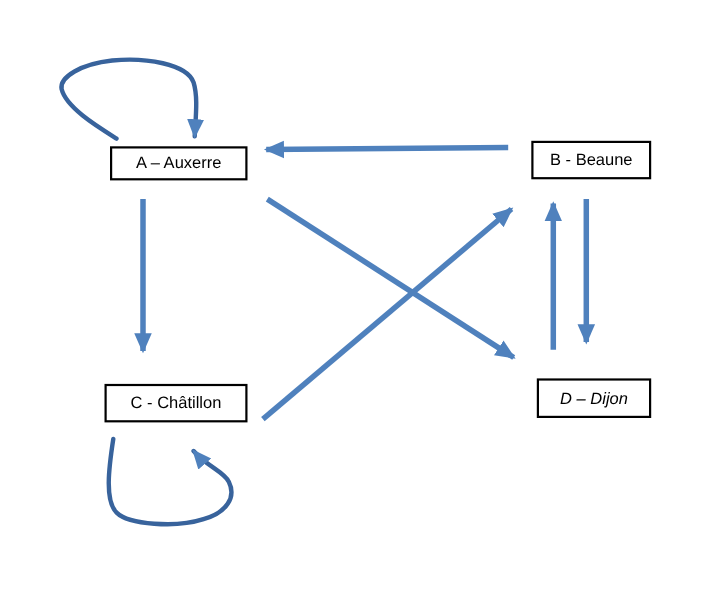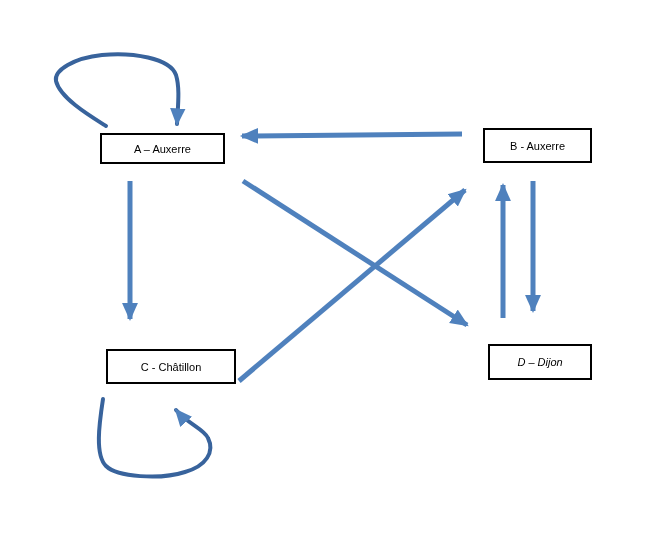--- a/index.html
+++ b/index.html
@@ -24,26 +24,26 @@
   }
   .node {
     position: absolute;
     box-sizing: border-box;
     border: 2px solid #000000;
     background: #ffffff;
     display: flex;
     align-items: center;
     justify-content: center;
     color: #000000;
-    font-size: 11px;
+    font-size: 15px;
     white-space: nowrap;
   }
   .node-a { left: 100px; top: 133px; width: 125px; height: 31px; }
   .node-b { left: 483px; top: 128px; width: 109px; height: 35px; }
-  .node-c { left:  106px; top: 349px; width: 130px; height: 35px; }
+  .node-c { left:  95px; top: 349px; width: 130px; height: 35px; }
   .node-d { left: 488px; top: 344px; width: 104px; height: 36px; font-style: italic; }
 </style>
 </head>
 <body>
 
 <div class="canvas">
 
   <svg class="edges-layer" width="650" height="540" viewBox="0 0 650 540" xmlns="http://www.w3.org/2000/svg">
     <defs>
       <marker id="ah-straight" viewBox="0 0 10 10" refX="8.5" refY="5" markerWidth="3.8" markerHeight="3.8" orient="auto" markerUnits="strokeWidth">
@@ -69,21 +69,21 @@
     <path d="M 106 126 C 90 116, 60 98, 56 81 C 54 70, 74 58, 102 55 C 132 52, 170 58, 176 75 C 180 88, 178 105, 177 124" stroke-width="4" fill="none" stroke-linecap="round" marker-end="url(#ah-loop)" stroke="#38639c"></path>
 
     <path d="M 103 399 C 99 425, 95 455, 106 466 C 117 477, 160 480, 185 472 C 206 466, 215 452, 208 438 C 204 429, 188 424, 176 410" stroke-width="4" fill="none" stroke-linecap="round" marker-end="url(#ah-loop)" stroke="#38639c"></path>
   </svg>
 
   <div class="node node-a">
     <span>A – Auxerre</span>
   </div>
 
   <div class="node node-b">
-    <span>B - Auxerre</span>
+    <span>B - Beaune</span>
   </div>
 
   <div class="node node-c">
     <span>C - Châtillon</span>
   </div>
 
   <div class="node node-d">
     <span>D – Dijon</span>
   </div>
 

